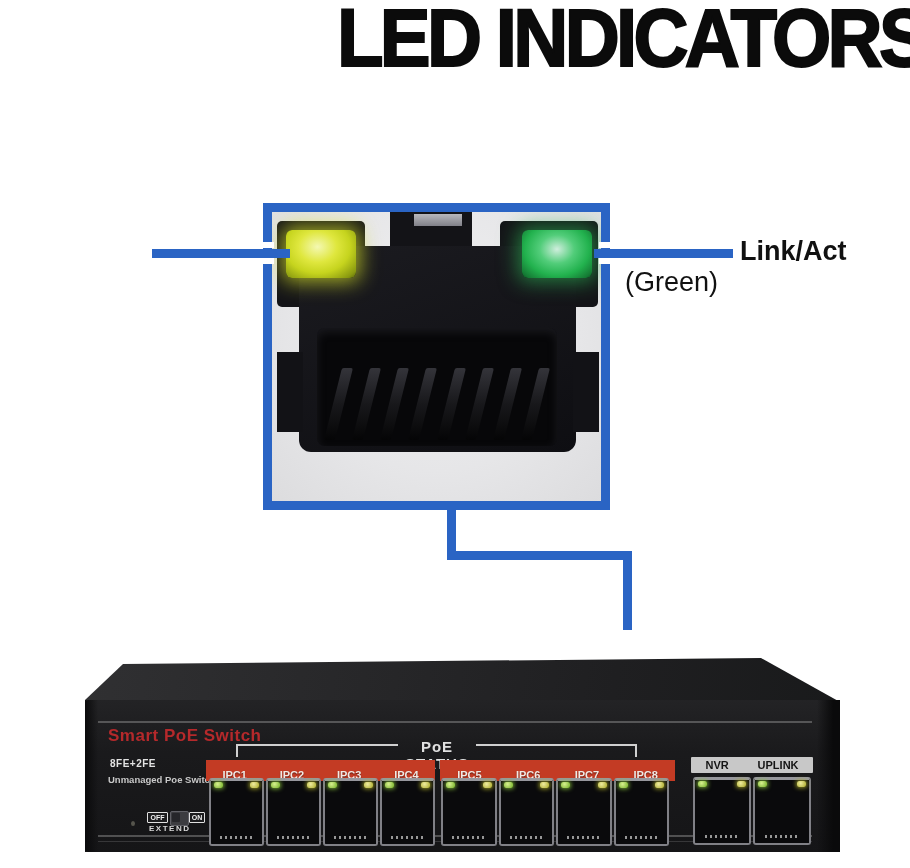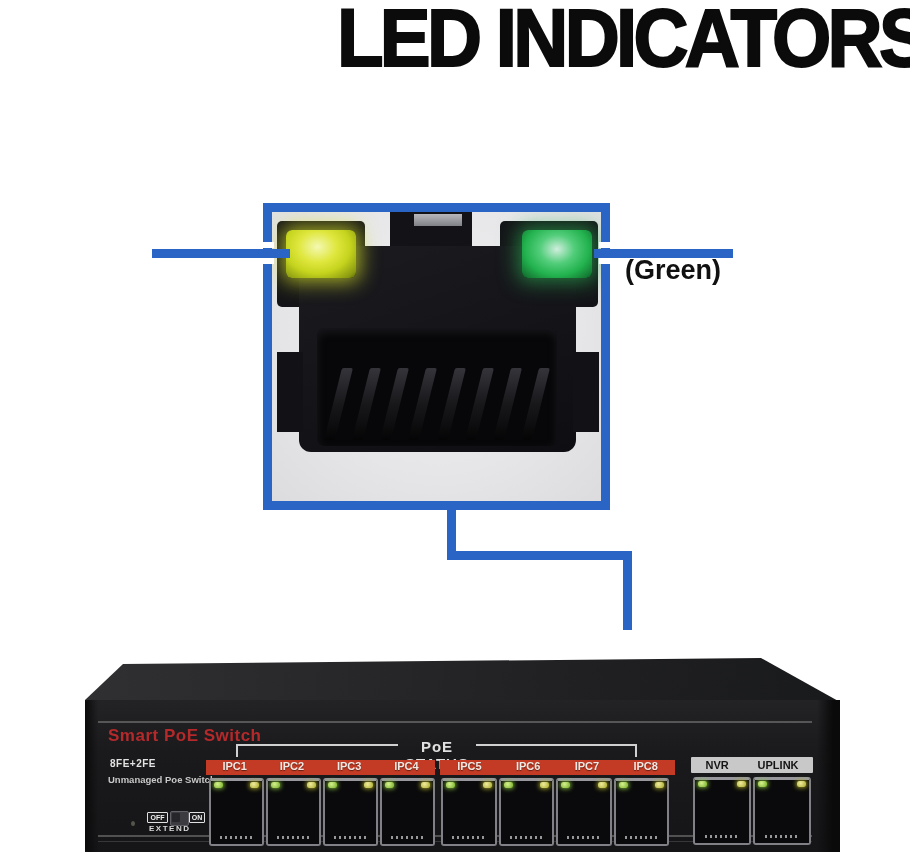--- a/index.html
+++ b/index.html
@@ -17,21 +17,21 @@
   
   .title{left:337px;top:-9px;font-size:82px;font-weight:900;letter-spacing:-4px;
          color:#0b0b0b;white-space:nowrap;transform:scaleX(.93);transform-origin:left top;
          -webkit-text-stroke:2px #0b0b0b;}
 
   
   .callout{font-size:27px;font-weight:700;color:#111;white-space:nowrap;}
   .poe-label{left:0;top:238px;width:143px;text-align:right;}
   .poe-note{left:146px;top:269px;font-weight:400;}
   .link-label{left:740px;top:236px;}
-  .link-note{left:625px;top:255px;font-weight:700;text-align:center;}
+  .link-note{left:625px;top:267px;font-weight:400;text-align:center;}
   .cline{background:var(--callout-blue);}
   .gap{background:#fff;}
 
   
   .led-box{left:263px;top:203px;width:347px;height:307px;border:9px solid var(--callout-blue);
            box-sizing:border-box;background:radial-gradient(circle at 50% 40%,#f0f0f1,#e6e6e8 60%,#dcdcde);
            overflow:hidden;}
   .led-box>.abs{position:absolute;}
   .rj-tab{left:118px;top:0;width:82px;height:46px;background:#131317;border-radius:0 0 6px 6px;}
   .rj-tab-metal{left:142px;top:2px;width:48px;height:12px;
@@ -69,22 +69,22 @@
   .switch-front>.abs{position:absolute;}
   .edge-l{left:0;top:0;width:13px;height:152px;background:linear-gradient(90deg,#0a0a0b,rgba(10,10,11,0));}
   .edge-r{left:732px;top:0;width:23px;height:152px;background:linear-gradient(270deg,#0a0a0b 30%,rgba(10,10,11,0));}
   .groove{background:#9a9a9a;opacity:.45;}
   .brand{left:23px;top:26px;font-size:17px;font-weight:700;color:var(--brand-red);letter-spacing:.5px;}
   .model{left:25px;top:58px;font-size:10px;font-weight:700;color:#e2e2e2;letter-spacing:.5px;}
   .model-sub{left:23px;top:74px;font-size:9.5px;font-weight:700;color:#c8c8c8;}
   .bracket{background:#d0d0d0;}
   .poe-status{left:303px;top:38px;width:98px;text-align:center;font-size:15px;font-weight:700;
               color:#e0e0e0;letter-spacing:1px;}
-  .red-bar{background:var(--port-bar-red);display:flex;align-items:flex-start;justify-content:space-around;
-           height:15px;top:60px;}
+  .red-bar{background:var(--port-bar-red);display:flex;align-items:flex-end;justify-content:space-around;
+           height:21px;top:60px;}
   .red-bar .port-label{font-size:11px;font-weight:700;color:#f2e9e4;text-shadow:0 1px 1px rgba(0,0,0,.5);}
   .bar1{left:121px;width:229px;}
   .bar2{left:355px;width:235px;}
   .nvr-bar{left:606px;top:57px;width:122px;height:16px;background:#c8c8c8;display:flex;
            align-items:center;justify-content:space-around;border-radius:1px;}
   .nvr-bar .port-label{font-size:11px;font-weight:700;color:#141414;text-align:center;}
   .port-row{top:78px;height:68px;display:flex;}
   .row1{left:123px;width:228px;}
   .row2{left:355px;width:230px;}
   .rowu{left:607px;top:77px;width:120px;}
@@ -108,20 +108,21 @@
   .pwr-dot{left:46px;top:121px;width:4px;height:5px;border-radius:50%;background:#8a8878;opacity:.55;}
 </style>
 </head>
 <body>
 
 <div class="canvas">
 
   <div class="abs title">LED INDICATORS</div>
 
 
+  <div class="abs callout link-label">Link/Act</div>
   <div class="abs callout link-note">(Green)</div>
 
   <div class="abs led-box">
     <div class="abs rj-tab"></div>
     <div class="abs rj-tab-metal"></div>
     <div class="abs rj-housing l"></div>
     <div class="abs rj-housing r"></div>
     <div class="abs rj-body"></div>
     <div class="abs rj-wing l"></div>
     <div class="abs rj-wing r"></div>

